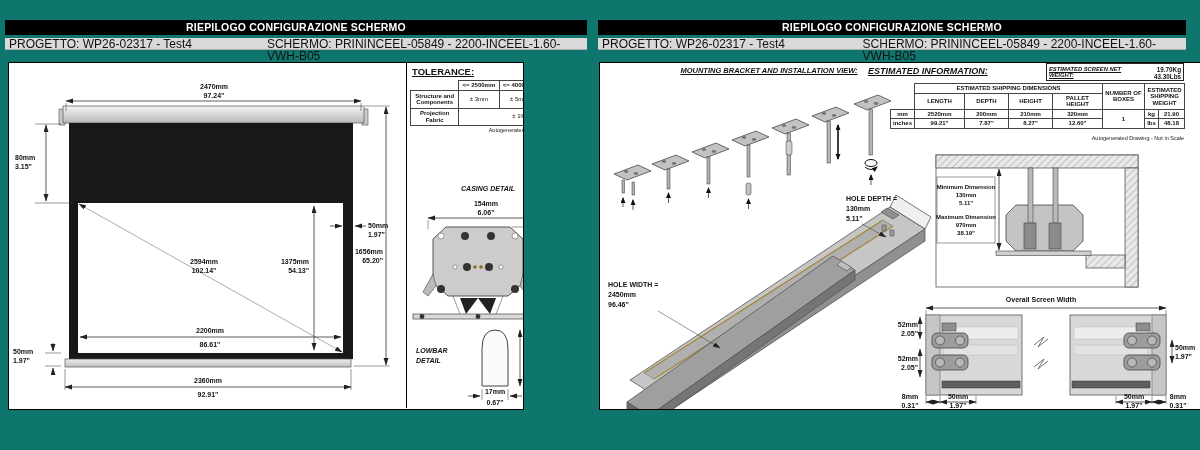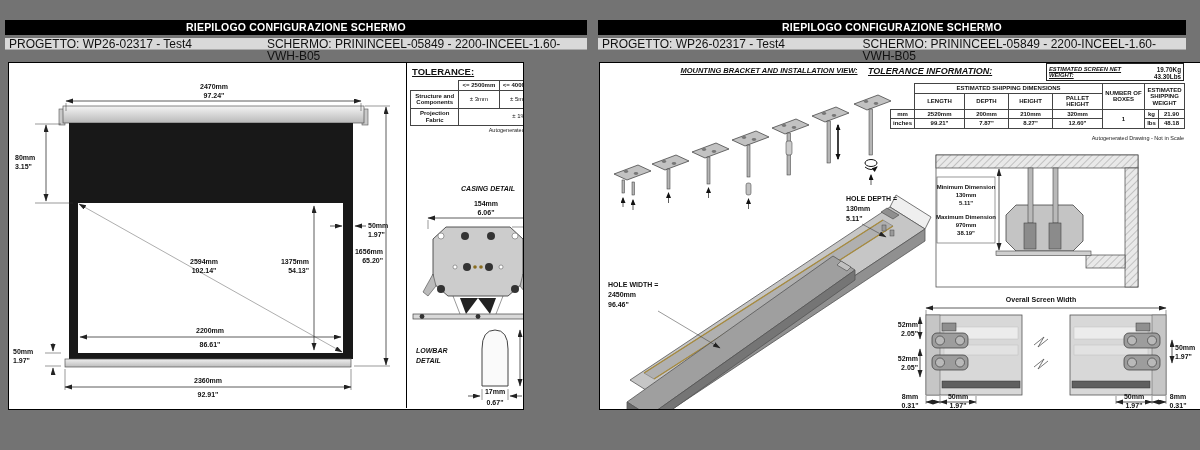--- a/index.html
+++ b/index.html
@@ -1,17 +1,17 @@
 <!DOCTYPE html>
 <html><head>
 <meta charset="utf-8">
 <style>
   html,body{margin:0;padding:0;background:#fff;}
   *{box-sizing:border-box;}
-  .canvas{position:relative;width:1200px;height:450px;background:#737373;overflow:hidden;
+  .canvas{position:relative;width:1200px;height:450px;background:#0f766e;overflow:hidden;
           font-family:"Liberation Sans",sans-serif;color:#111;}
   .page{position:absolute;top:20px;height:392px;}
   .tbar{position:absolute;left:0;top:0;right:0;height:15px;background:#000;color:#fff;
         font-size:10.5px;font-weight:bold;text-align:center;line-height:15px;letter-spacing:.2px;}
   .sbar{position:absolute;left:0;top:18px;right:0;height:12px;background:#d9d9d9;
         font-size:12px;line-height:12px;border-bottom:1px solid #aaa;}
   .sbar .prog{position:absolute;left:4px;top:0;}
   .sbar .scher{position:absolute;left:45%;top:0;}
   .frame{position:absolute;top:42px;height:348px;border:1.5px solid #000;background:#fff;overflow:hidden;}
   .rc{position:absolute;left:397px;top:0;width:178px;height:345px;border-left:1.5px solid #000;}
@@ -234,21 +234,21 @@
   <div class="page" style="left:598px;width:588px;">
     <div class="tbar">RIEPILOGO CONFIGURAZIONE SCHERMO</div>
     <div class="sbar">
       <span class="prog">PROGETTO: WP26-02317 - Test4</span>
       <span class="scher">SCHERMO: PRININCEEL-05849 - 2200-INCEEL-1.60-VWH-B05</span>
     </div>
     <div class="frame" style="left:1px;width:672px;">
 
       <div class="mnt-title">MOUNTING BRACKET AND INSTALLATION VIEW:</div>
 
-      <div class="pkg-title">TOLERANCE INFORMATION:</div>
+      <div class="pkg-title">ESTIMATED INFORMATION:</div>
       <div class="net-box">
         <div class="net-label">ESTIMATED SCREEN NET WEIGHT:</div>
         <div class="net-vals">
           <div>19.70Kg</div>
           <div>43.30Lbs</div>
         </div>
       </div>
       <table class="pkg">
         <tbody>
             <tr>

